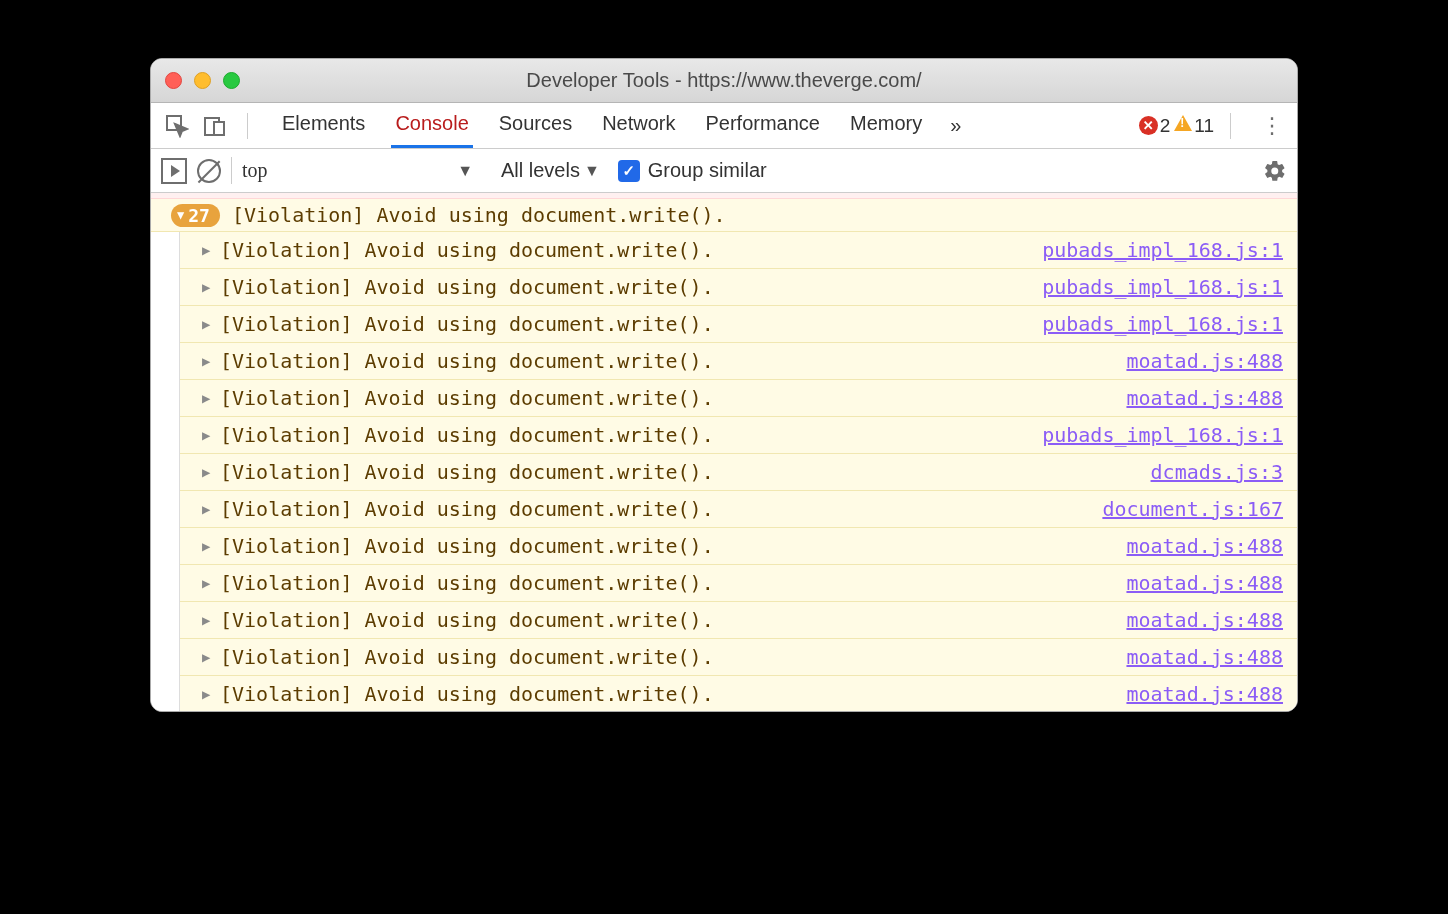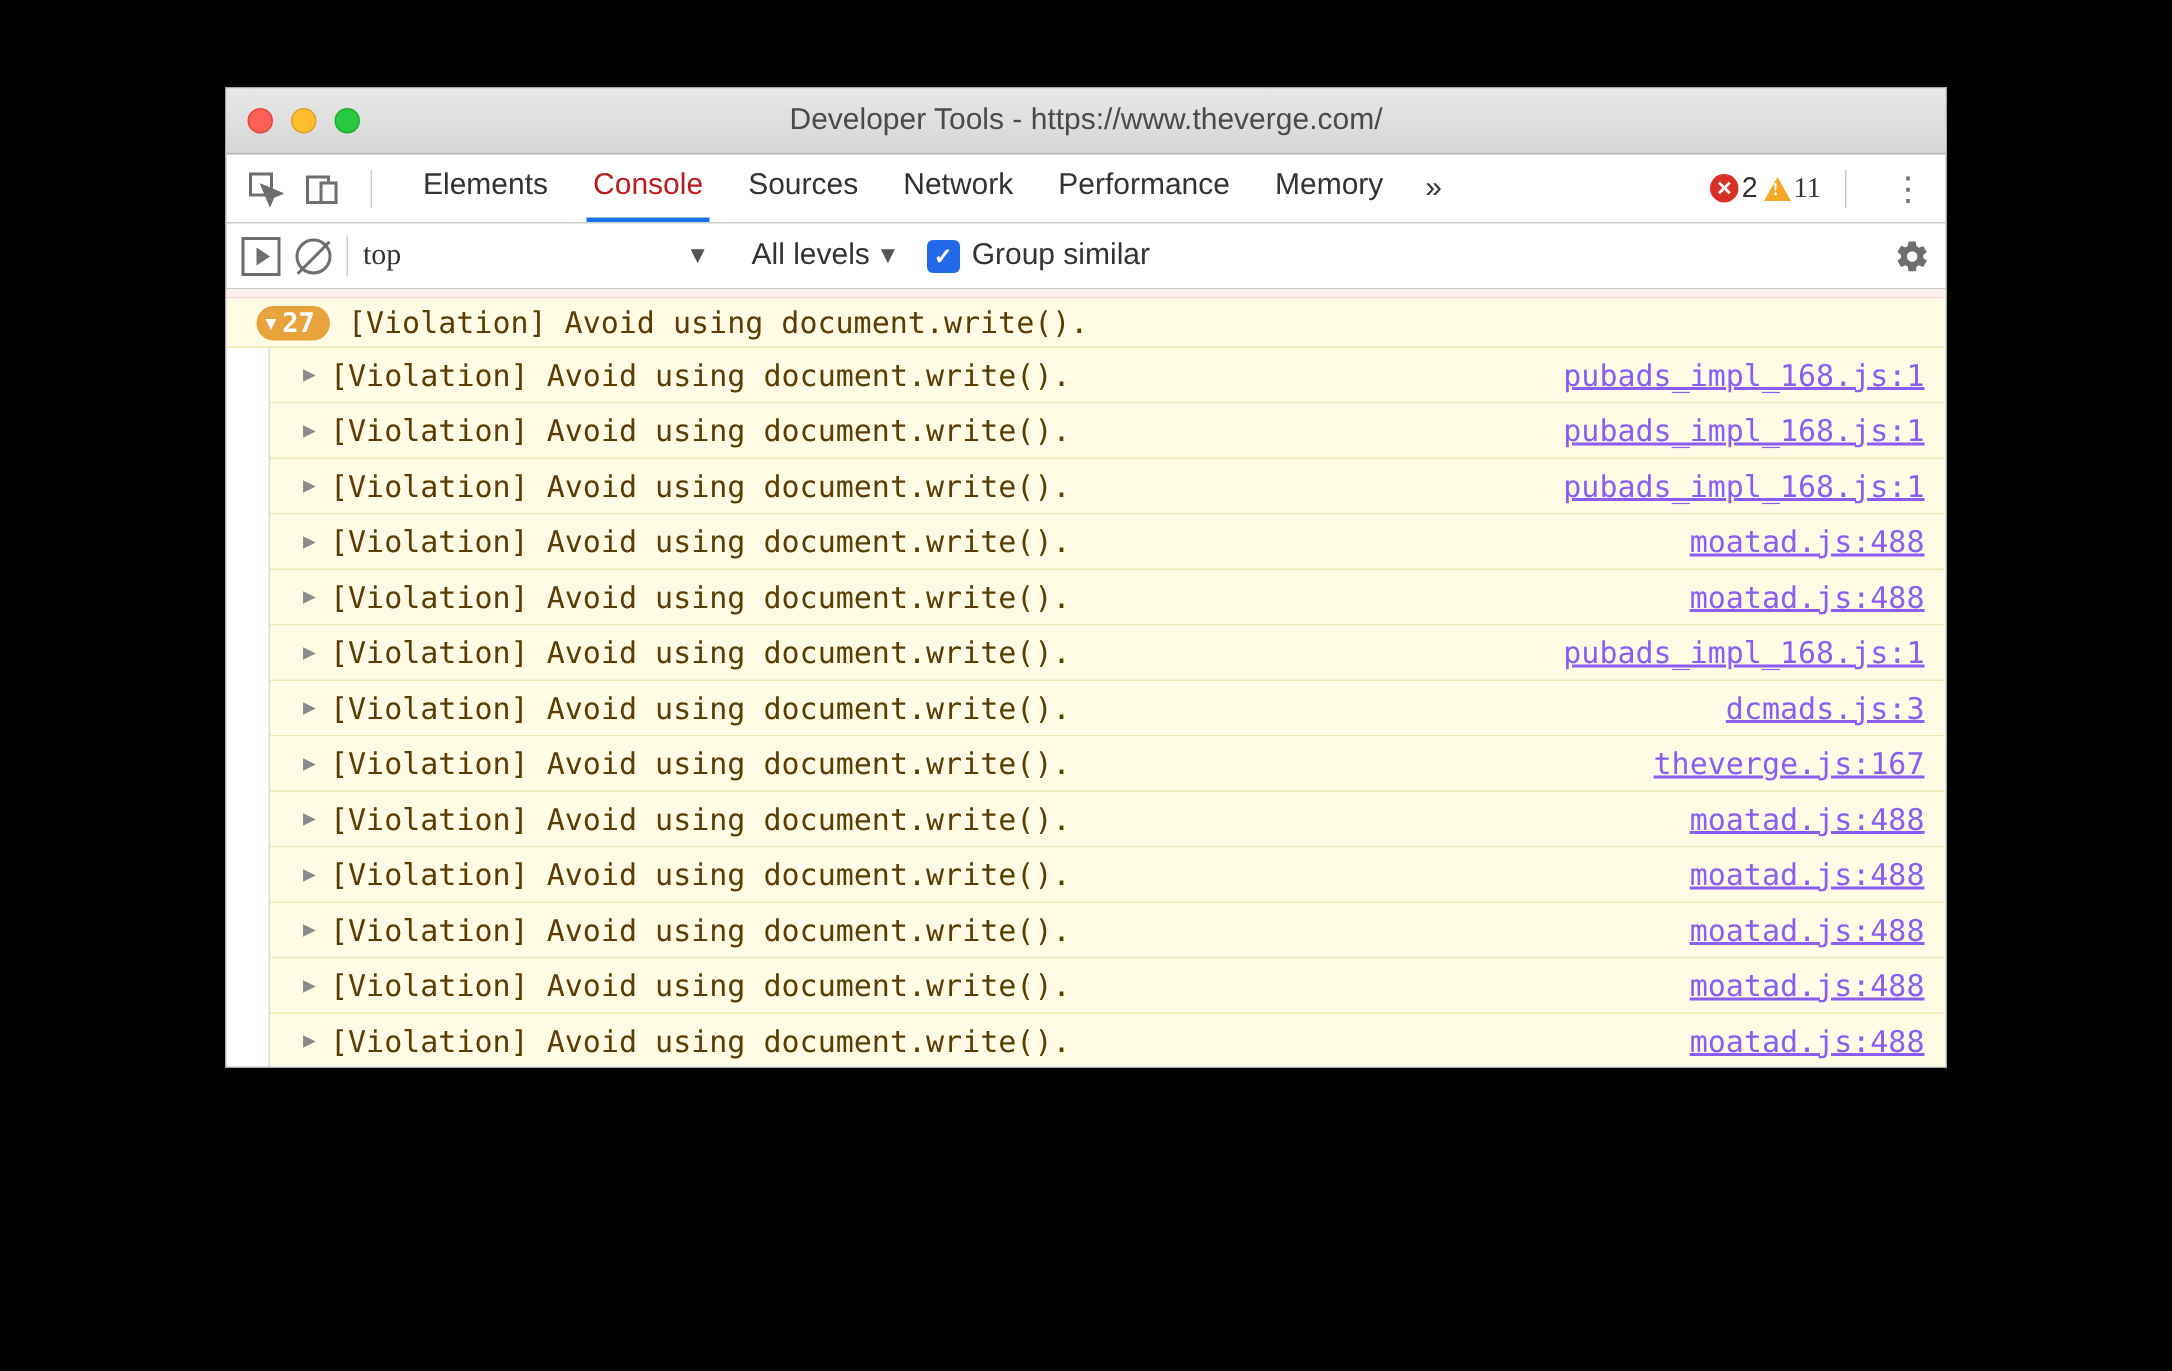--- a/index.html
+++ b/index.html
@@ -9,21 +9,21 @@
     width: 1448px;
     height: 914px;
     display: flex;
     align-items: flex-start;
     justify-content: center;
     padding-top: 58px;
   }
   .window {
     width: 1148px;
     background: #fff;
-    border-radius: 0;
+    border-radius: 12px;
     box-shadow: 0 20px 60px rgba(0,0,0,0.6);
     overflow: hidden;
     border: 1px solid #aaa;
   }
   .titlebar {
     height: 44px;
     background: linear-gradient(#e8e8e8, #d6d6d6);
     border-bottom: 1px solid #b5b5b5;
     display: flex;
     align-items: center;
@@ -62,21 +62,21 @@
     align-items: center;
     justify-content: center;
     color: #6e6e6e;
   }
   .tabs { display: flex; gap: 22px; margin-left: 14px; }
   .tab { padding: 8px 4px 10px 4px; cursor: pointer; color: #333; }
   .tab.active { color: #b91c1c; border-bottom: 3px solid #1a73e8; font-weight: 400; }
   .tabbar-spacer { flex: 1; }
   .badges { display: flex; gap: 4px; align-items: center; font-size: 19px; }
   .badge-err { display:flex; align-items:center; gap:2px; }
-  .badge-warn { display:flex; align-items:center; gap:2px;font-family:Liberation Serif, serif; }
+  .badge-warn { display:flex; align-items:flex-start; gap:2px; }
   .circle-icon { width: 19px; height: 19px; border-radius: 50%; display:inline-flex; align-items:center; justify-content:center; font-size:13px; color:#fff; font-weight:bold; }
   .circle-icon.err { background:#d93025; }
   .triangle-warn { width:0; height:0; border-left:9px solid transparent; border-right:9px solid transparent; border-bottom:16px solid #f5a623; position:relative; display:inline-block;}
   .triangle-warn::after { content:"!"; position:absolute; left:-3px; top:1px; color:#fff; font-size:12px; font-weight:bold; }
   .kebab { margin-left: 14px; margin-right: 4px; font-size: 22px; color:#6e6e6e; line-height: 8px; }
   .divider { width:1px; height:26px; background:#ccc; margin: 0 10px; }
   .toolbar {
     height: 44px;
     border-bottom: 1px solid #ccc;
     display: flex;
@@ -269,21 +269,21 @@
         <div class="sub-row">
           <span class="msg">[Violation] Avoid using document.write().</span>
           <span class="src">pubads_impl_168.js:1</span>
         </div>
         <div class="sub-row">
           <span class="msg">[Violation] Avoid using document.write().</span>
           <span class="src">dcmads.js:3</span>
         </div>
         <div class="sub-row">
           <span class="msg">[Violation] Avoid using document.write().</span>
-          <span class="src">theverge.js:167</span>
+          <span class="src">document.js:167</span>
         </div>
         <div class="sub-row">
           <span class="msg">[Violation] Avoid using document.write().</span>
           <span class="src">moatad.js:488</span>
         </div>
         <div class="sub-row">
           <span class="msg">[Violation] Avoid using document.write().</span>
           <span class="src">moatad.js:488</span>
         </div>
         <div class="sub-row">

